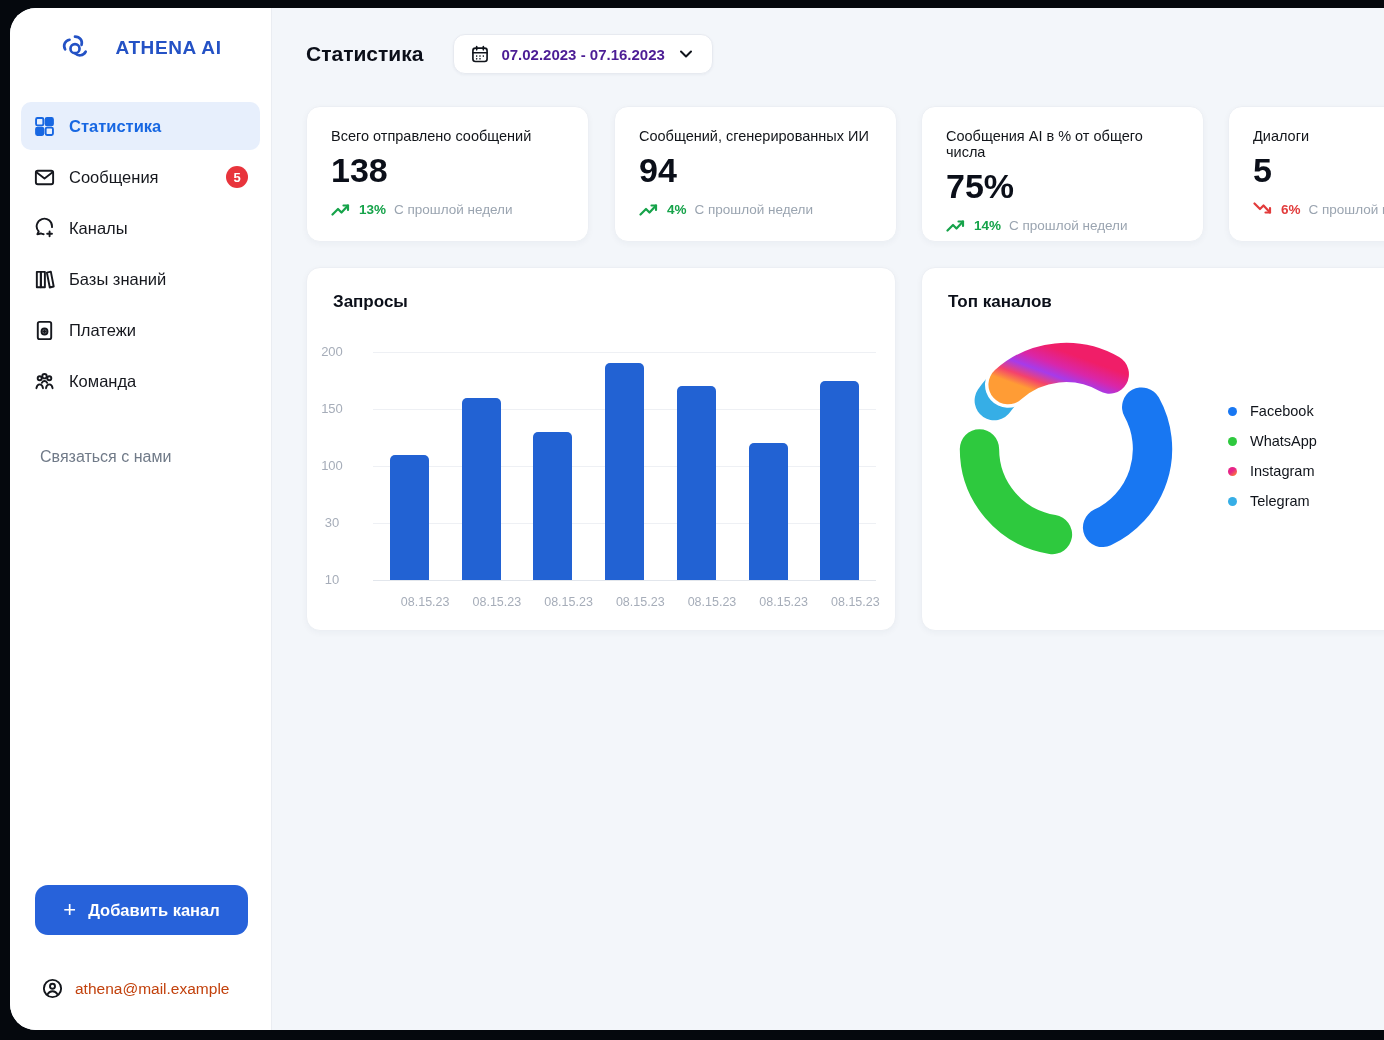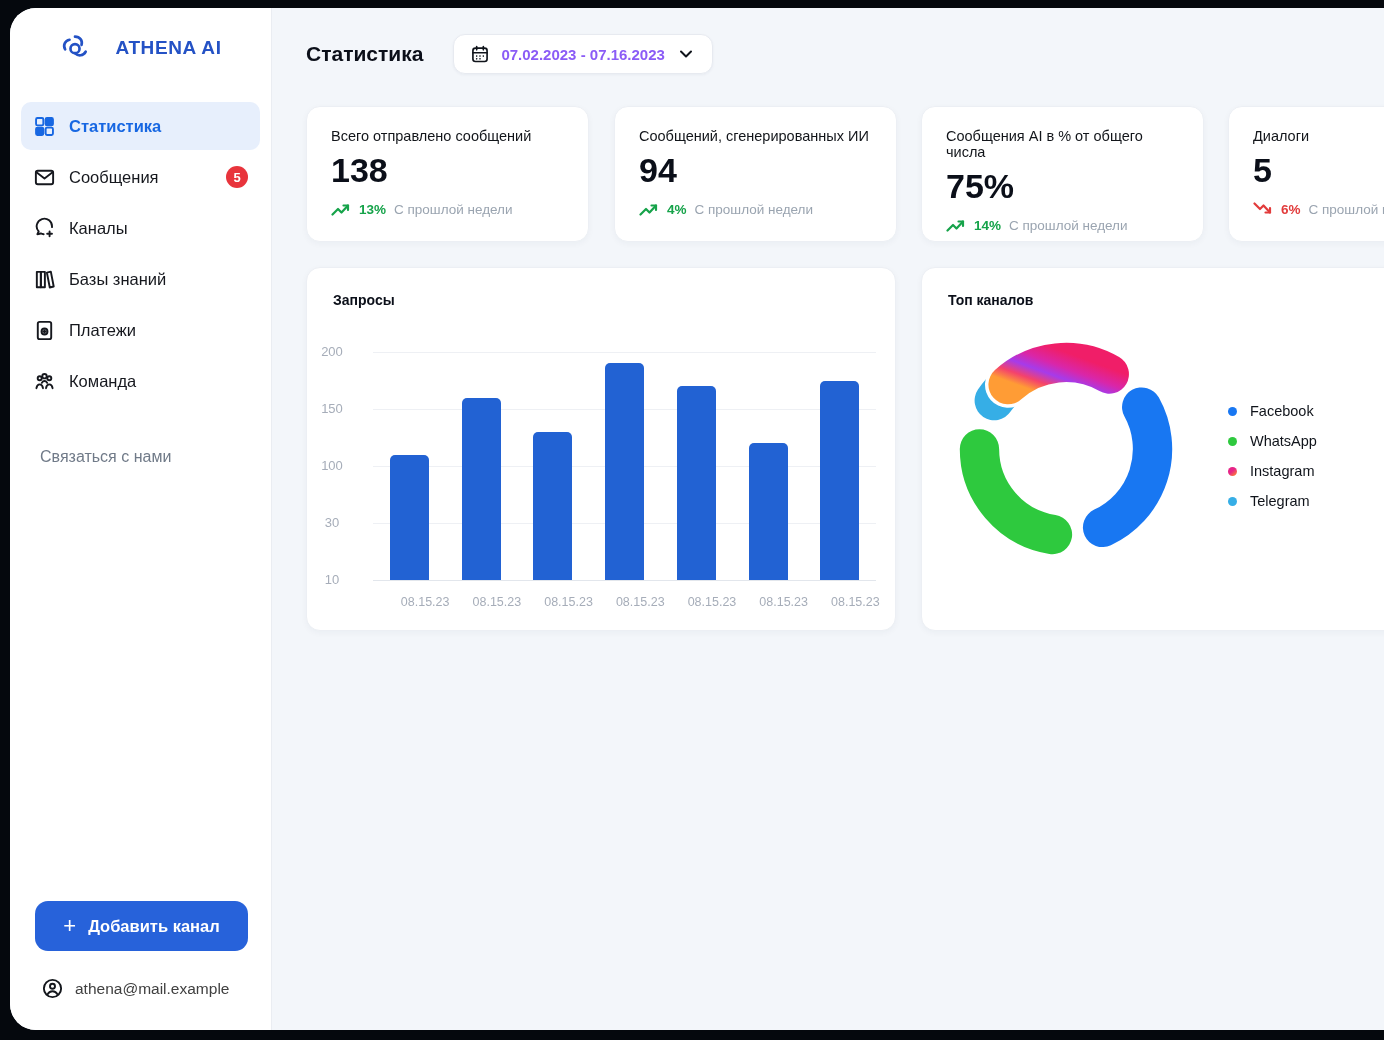--- a/index.html
+++ b/index.html
@@ -24,52 +24,52 @@
   .nav-badge { margin-left:auto; width:22px; height:22px; border-radius:50%; background:#E8343C;
                color:#fff; font-size:13px; font-weight:700; display:flex; align-items:center;
                justify-content:center; }
   .contact { margin:40px 0 0 30px; color:#707A88; font-size:16px; cursor:pointer; }
   .side-spacer { flex:1; }
   .add-channel { margin:0 23px 26px 25px; height:50px; border:none; border-radius:13px;
                  background:#2762DA; color:#fff; font-size:16.5px; font-weight:700;
                  font-family:inherit; display:flex; align-items:center; justify-content:center;
                  gap:12px; cursor:pointer; }
   .add-channel .plus { font-size:22px; font-weight:400; line-height:1; }
-  .account { display:flex; align-items:center; gap:11px; margin:0 0 30px 31px;
-             font-size:15.5px; color:#404040; }
+  .account { display:flex; align-items:center; gap:11px; margin:16px 0 30px 31px;
+             font-size:15.5px; color:#c2410c; }
   .account svg { width:23px; height:23px; }
 
   
   .main { flex:1; position:relative; overflow:hidden; }
   .header { position:absolute; top:26px; left:34px; display:flex; align-items:center; gap:30px; }
   .page-title { font-size:21px; font-weight:800; color:#0B0F19; }
   .date-pill { display:flex; align-items:center; gap:11px; background:#fff;
                border:1px solid #E7EAF0; border-radius:12px; padding:9px 16px;
                box-shadow:0 1px 3px rgba(23,43,77,.05); cursor:pointer; font-family:inherit; }
   .date-pill svg { width:20px; height:20px; }
-  .date-text { font-size:15px; font-weight:700; color:#8b5cf6;text-align:center; }
+  .date-text { font-size:15px; font-weight:700; color:#4c1d95;text-align:center; }
 
   .card { position:absolute; background:#fff; border:1px solid #ECEFF4; border-radius:14px;
           box-shadow:0 2px 6px rgba(23,43,77,.04); }
 
   
   .stat-card { top:98px; width:283px; height:136px; padding:21px 24px; }
   .stat-title { font-size:14.5px; color:#12151A; }
   .stat-value { margin-top:7px; font-size:34px; font-weight:800; color:#0B0F19; }
   .trend { margin-top:11px; display:flex; align-items:center; gap:8px; font-size:13.5px; }
   .trend .ticon { display:inline-flex; }
   .trend .down { display:none; }
   .trend[data-trend="down"] .down { display:inline-flex; }
   .trend .pct { font-weight:700; color:#16A34A; }
   .trend[data-trend="down"] .pct { color:#E23B3B; }
   .trend .note { color:#9AA4B0; }
 
   
   .chart-card { top:259px; width:590px; height:364px; padding:24px 26px; }
-  .chart-title { font-size:14px; font-weight:800; color:#0B0F19; }
+  .chart-title { font-size:17px; font-weight:800; color:#0B0F19; }
 
   .yaxis { position:absolute; left:0; top:84px; width:50px; }
   .yaxis .ytick { position:absolute; right:0; width:50px; text-align:center; font-size:13px;
                   color:#A6ADB9; }
   .plot { position:absolute; left:66px; top:84px; width:503px; }
   .gridline { position:absolute; left:0; right:0; height:1px; background:#EEF0F4; }
   .gridline.axis { background:#E2E6EC; }
   .bar { position:absolute; width:39px; bottom:0; background:#2262D3; border-radius:5px 5px 0 0; }
   .xlabel { position:absolute; width:80px; text-align:right; font-size:12.5px; color:#A6ADB9; }
 

